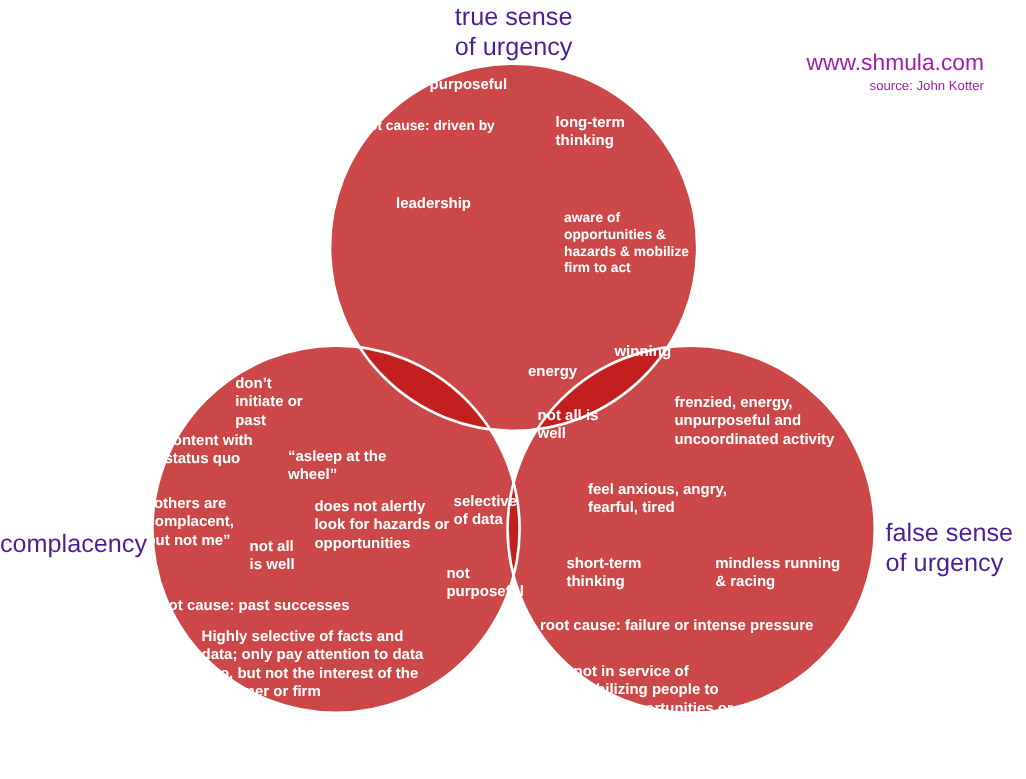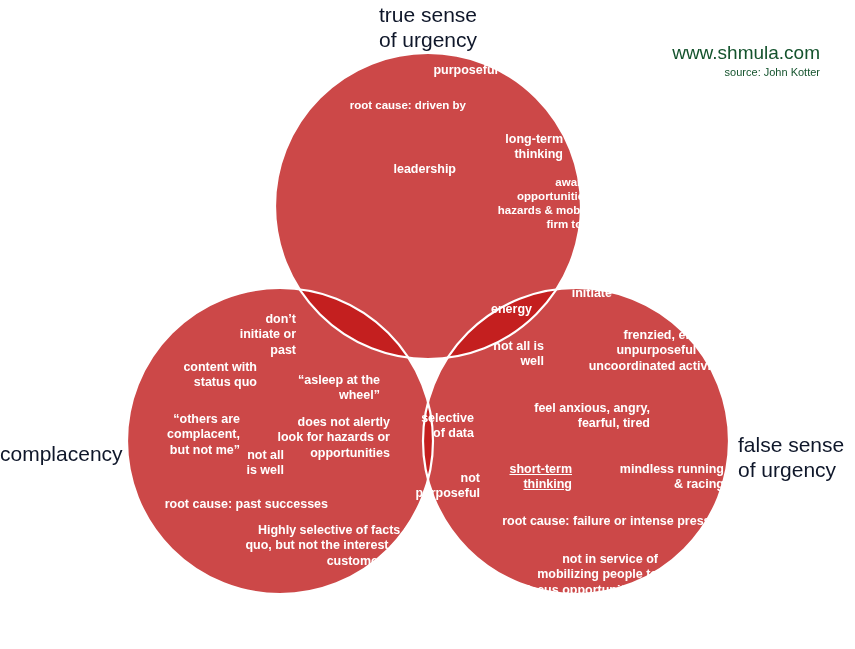--- a/index.html
+++ b/index.html
@@ -6,31 +6,31 @@
   body{
     width:855px;height:649px;
     background:#ffffff;
     font-family:"Liberation Sans", sans-serif;
     overflow:hidden;
     position:relative;
   }
   #stage{position:absolute;left:0;top:0;width:855px;height:649px;}
   svg.venn{position:absolute;left:0;top:0;width:855px;height:649px;}
 
-  .lbl{position:absolute;color:#0f172a;font-weight:400;line-height:1.2;}
+  .lbl{position:absolute;color:#4c1d95;font-weight:400;line-height:1.2;}
   .title-top{font-size:21px;text-align:center;}
   .title-left{font-size:21px;text-align:right;}
   .title-right{font-size:21px;text-align:left;}
 
-  .brand{position:absolute;text-align:right;color:#14532d;}
+  .brand{position:absolute;text-align:right;color:#a21caf;}
   .brand .site{font-size:19px;line-height:1.15;}
   .brand .src{font-size:11px;line-height:1.3;margin-top:1px;}
 
   .t{position:absolute;color:#ffffff;font-weight:bold;line-height:1.22;
-     text-align:right;text-rendering:optimizeLegibility;}
+     text-align:left;text-rendering:optimizeLegibility;}
   .s11{font-size:11.5px;}
   .s12{font-size:12.5px;}
 </style>
 </head>
 <body>
 
 <div id="stage">
 
   <svg class="venn" viewBox="0 0 855 649">
     <defs>
@@ -92,21 +92,21 @@
     <div class="site">www.shmula.com</div>
     <div class="src">source: John Kotter</div>
   </div>
 
   <div class="t s12" style="left:358px;top:63px;width:140px;">purposeful</div>
 
   <div class="t s11" style="left:296px;top:98px;width:170px;">
     <div>root cause: driven by</div>
   </div>
 
-  <div class="t s12" style="left:463px;top:95px;width:100px;margin-top:37px;">
+  <div class="t s12" style="left:463px;top:95px;width:100px;">
     <div>long-term</div>
     <div>thinking</div>
   </div>
 
   <div class="t s12" style="left:330px;top:162px;width:126px;">leadership</div>
 
 
   <div class="t s11" style="left:470px;top:175px;width:132px;">
     <div>aware of</div>
     <div>opportunities &amp;</div>
@@ -144,45 +144,46 @@
   <div class="t s12" style="left:262px;top:415px;width:128px;">
     <div>does not alertly</div>
     <div>look for hazards or</div>
     <div>opportunities</div>
   </div>
 
   <div class="t s12" style="left:128px;top:497px;width:200px;">root cause: past successes</div>
 
   <div class="t s12" style="left:168px;top:523px;width:258px;">
     <div>Highly selective of facts and</div>
+    <div>data; only pay attention to data</div>
     <div>quo, but not the interest of the</div>
     <div>customer or firm</div>
   </div>
 
-  <div class="t s12" style="left:512px;top:286px;width:100px;">initiate</div>
+  <div class="t s12" style="left:512px;top:286px;width:100px;">winning</div>
 
   <div class="t s12" style="left:440px;top:302px;width:92px;">energy</div>
 
   <div class="t s12" style="left:448px;top:339px;width:96px;">
     <div>not all is</div>
     <div>well</div>
   </div>
 
   <div class="t s12" style="left:562px;top:328px;width:160px;">
     <div>frenzied, energy,</div>
     <div>unpurposeful and</div>
     <div>uncoordinated activity</div>
   </div>
 
   <div class="t s12" style="left:490px;top:401px;width:160px;">
     <div>feel anxious, angry,</div>
     <div>fearful, tired</div>
   </div>
 
-  <div class="t s12" style="left:472px;top:462px;width:100px;text-decoration:underline;">
+  <div class="t s12" style="left:472px;top:462px;width:100px;">
     <div>short-term</div>
     <div>thinking</div>
   </div>
 
   <div class="t s12" style="left:596px;top:462px;width:128px;">
     <div>mindless running</div>
     <div>&amp; racing</div>
   </div>
 
   <div class="t s12" style="left:450px;top:514px;width:280px;">root cause: failure or intense pressure</div>

